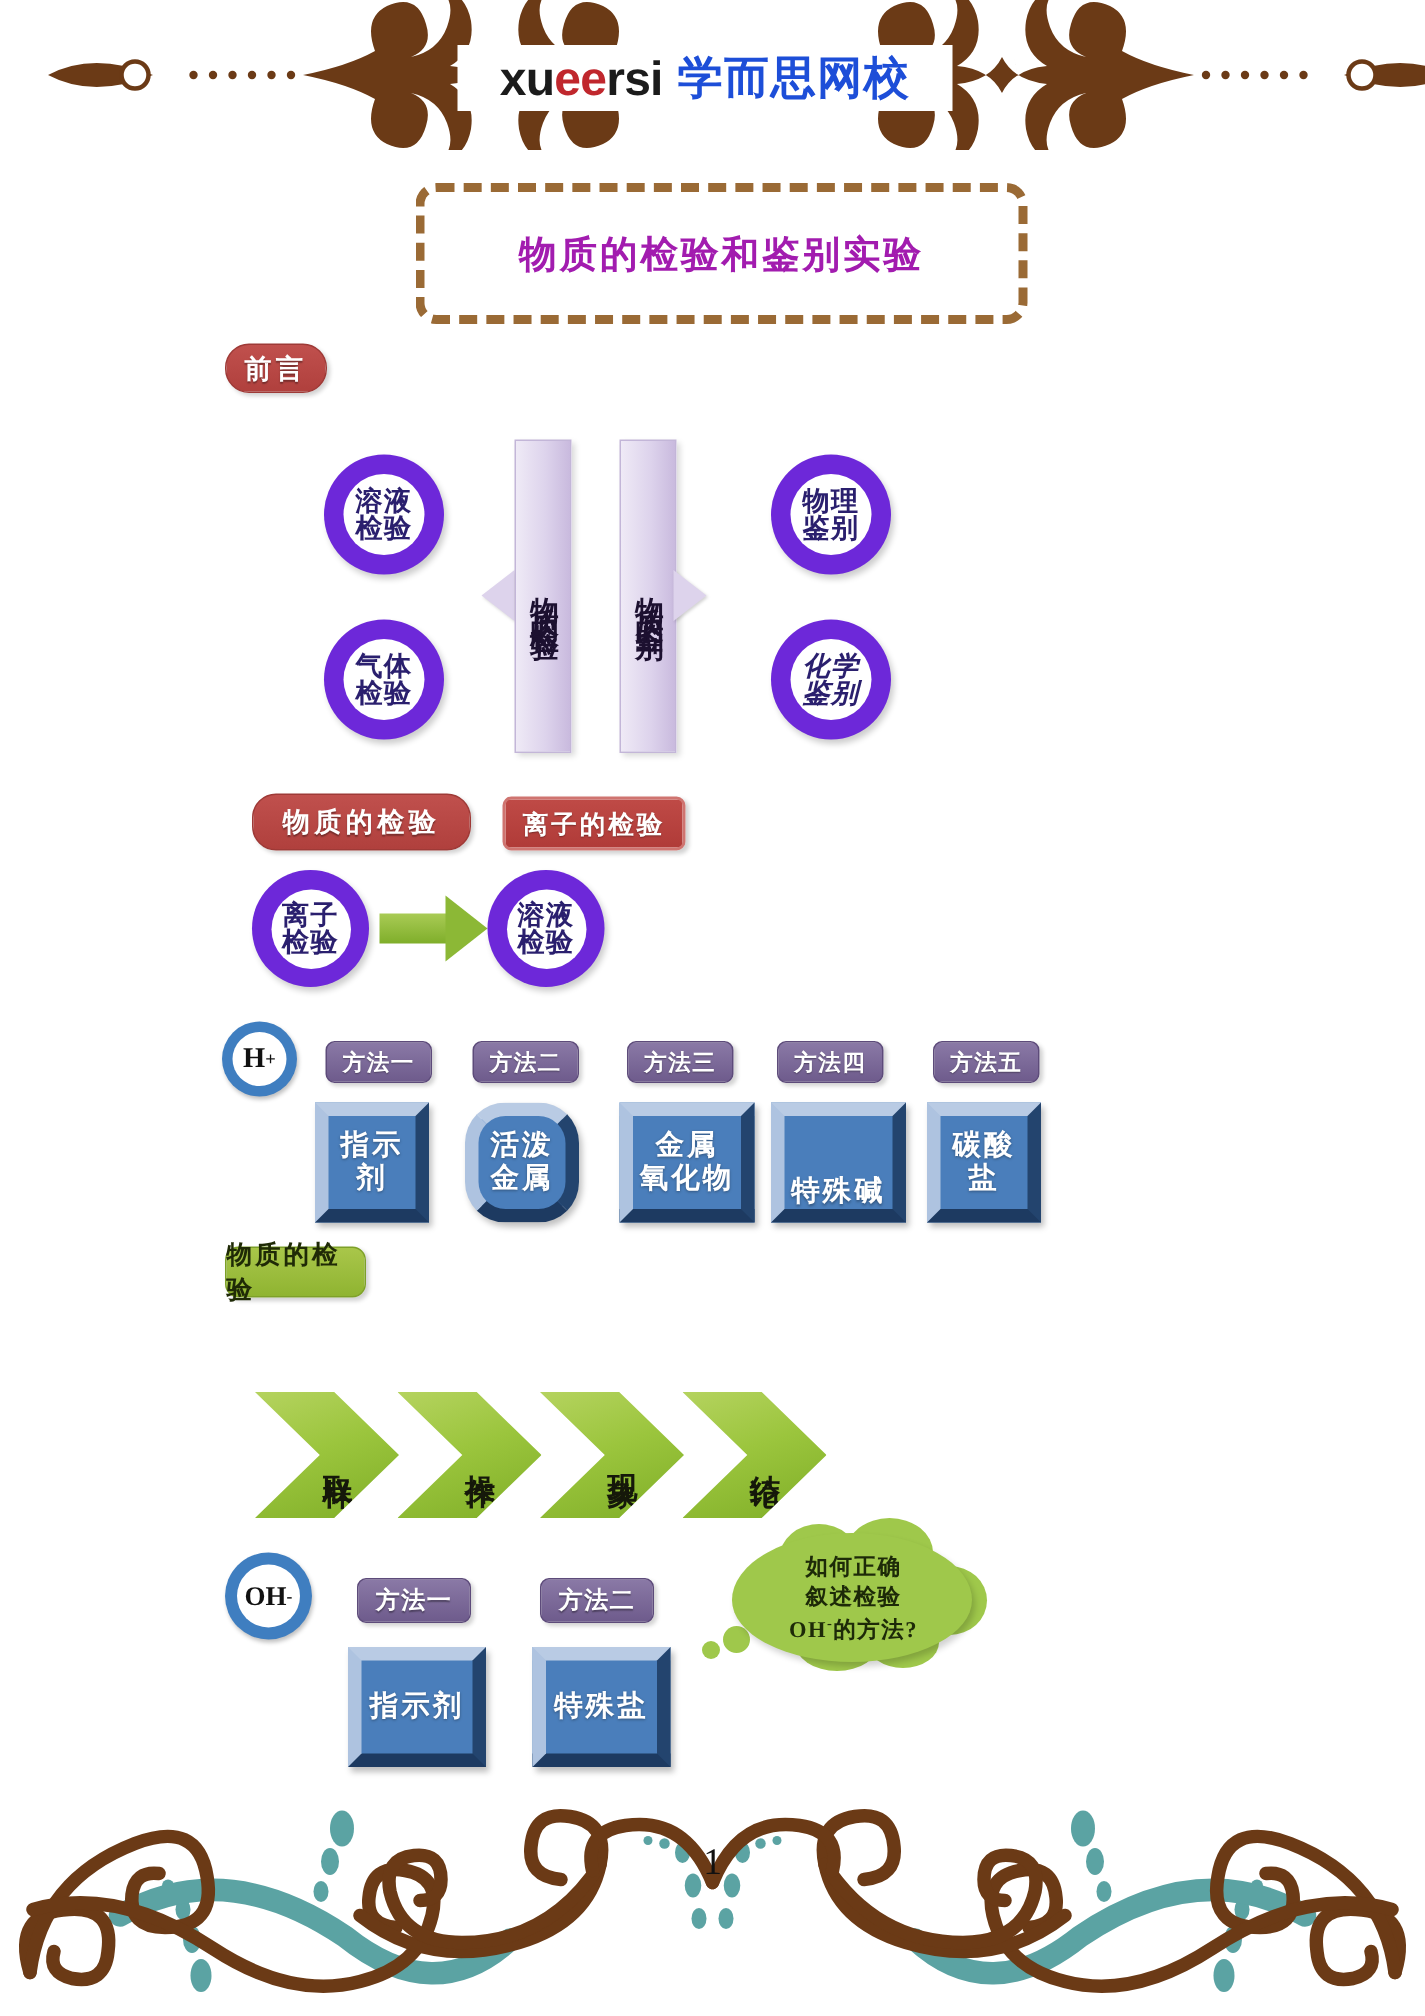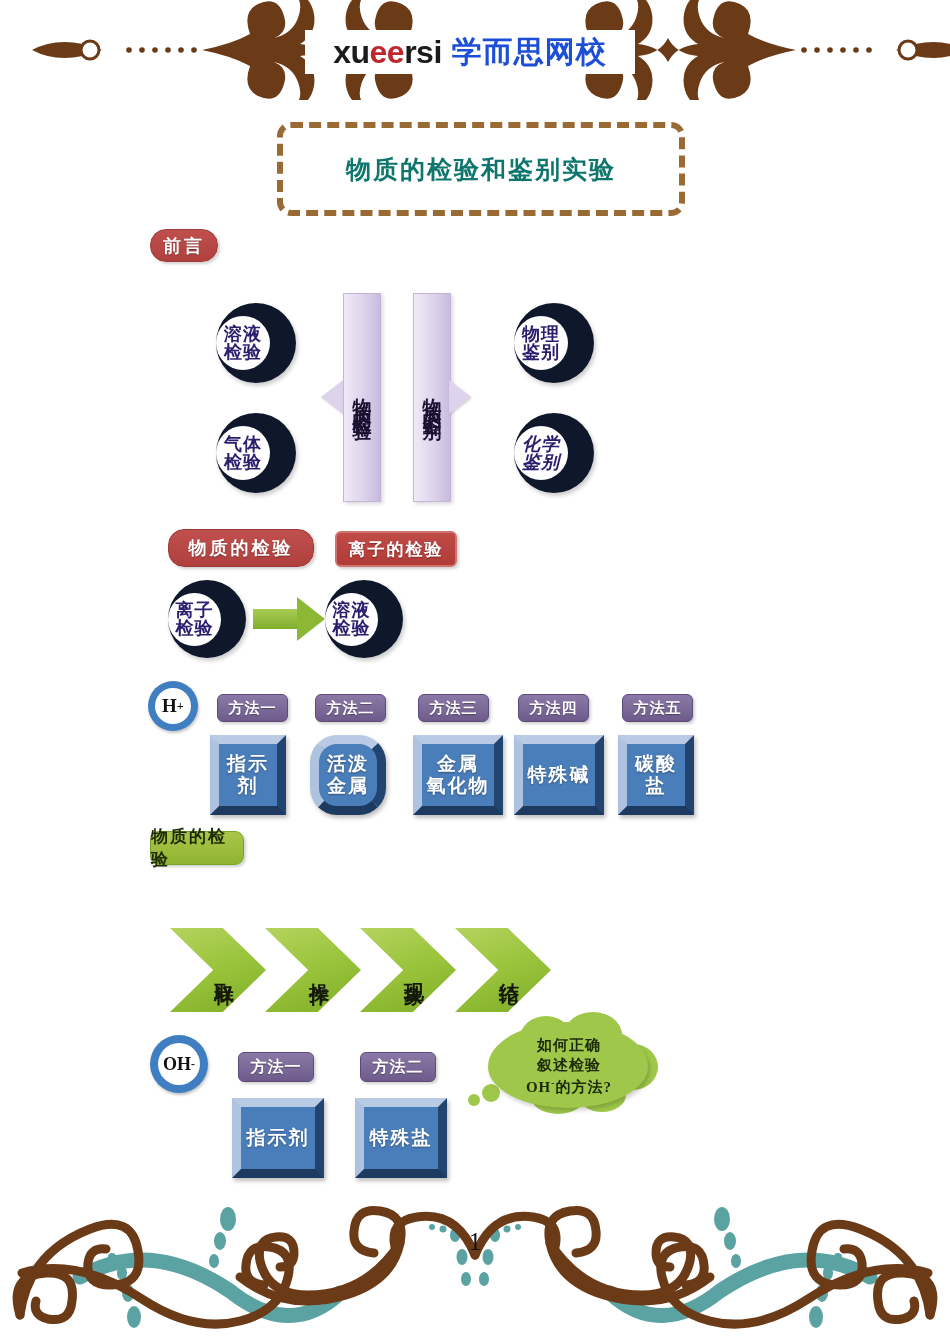--- a/index.html
+++ b/index.html
@@ -25,21 +25,21 @@
     font-weight:bold;font-size:30px;color:#1d4ed8;letter-spacing:1px;}
 
   
   .title-box{
     position:absolute;left:277px;top:122px;width:396px;height:82px;
     border:6px dashed #9a6a35;border-radius:14px;
     display:flex;align-items:center;justify-content:center;
   }
   .title-text{
     font-family:"Liberation Serif","DejaVu Serif",serif;
-    font-size:25px;font-weight:bold;color:#0f766e;letter-spacing:2px;
+    font-size:25px;font-weight:bold;color:#a21caf;letter-spacing:2px;
   }
 
   
   .pill{
     position:absolute;display:flex;align-items:center;justify-content:center;
     font-weight:bold;color:#ffffff;border-radius:16px;
     text-shadow:0 1px 1px rgba(0,0,0,.35);
     box-shadow:2px 2px 3px rgba(0,0,0,.18);
   }
   .pill-red{background:linear-gradient(180deg,#c0504d 0%,#b0403d 100%);
@@ -47,22 +47,22 @@
   .pill-red2{background:linear-gradient(180deg,#bf4a46 0%,#b03b38 100%);
     border:2px solid #cf7470;border-radius:6px;}
   .pill-green{background:linear-gradient(180deg,#a9c64a 0%,#8fb431 100%);
     border:1px solid #7da028;color:#1f2a06;text-shadow:none;border-radius:9px;}
   .pill-purple{background:linear-gradient(180deg,#8a79a6 0%,#6e5b8c 100%);
     border:1px solid #5d4b7a;border-radius:6px;}
 
   
   .ring{
     position:absolute;border-radius:50%;
-    background:#0f172a;
-    display:flex;align-items:center;
+    background:#6d28d9;
+    display:flex;align-items:center;justify-content:center;
     box-shadow:2px 3px 4px rgba(0,0,0,.2);
   }
   .ring .inner{
     border-radius:50%;background:#ffffff;
     display:flex;flex-direction:column;align-items:center;justify-content:center;
     line-height:1.02;
   }
   .ring .inner span{
     font-weight:bold;color:#2a1f6e;font-size:18px;letter-spacing:1px;
   }
@@ -334,21 +334,21 @@
       <span>活泼</span>
       <span>金属</span>
     </div>
   </div>
   <div class="bevel" style="left:413px;top:735px;width:72px;height:62px;">
     <div class="lbl">
       <span>金属</span>
       <span>氧化物</span>
     </div>
   </div>
-  <div class="bevel" style="left:514px;top:735px;width:72px;height:62px;">
+  <div class="bevel" style="left:514px;top:735px;width:72px;height:62px;align-items:flex-end;">
     <div class="lbl">
       <span>特殊碱</span>
     </div>
   </div>
   <div class="bevel" style="left:618px;top:735px;width:58px;height:62px;">
     <div class="lbl">
       <span>碳酸</span>
       <span>盐</span>
     </div>
   </div>

